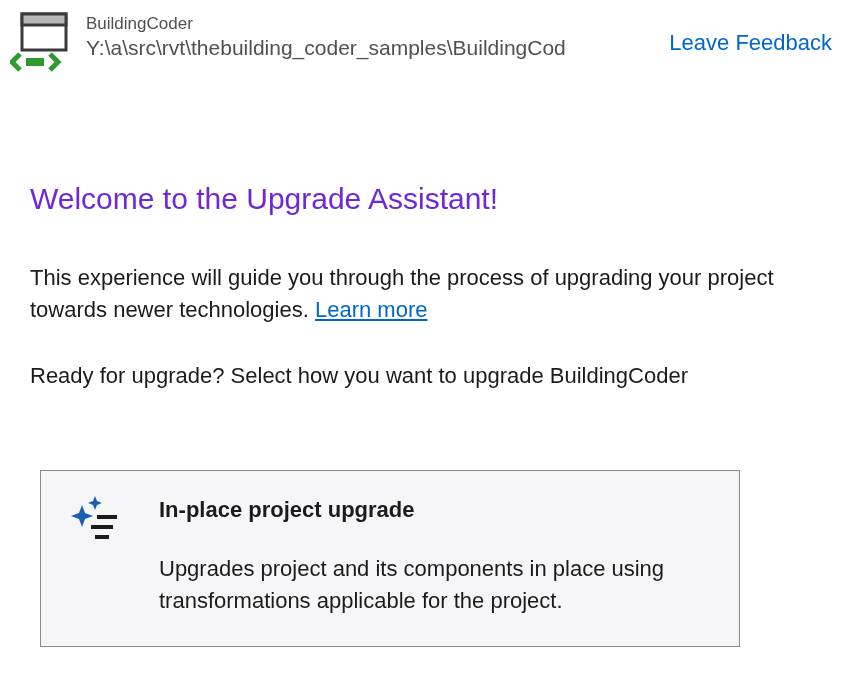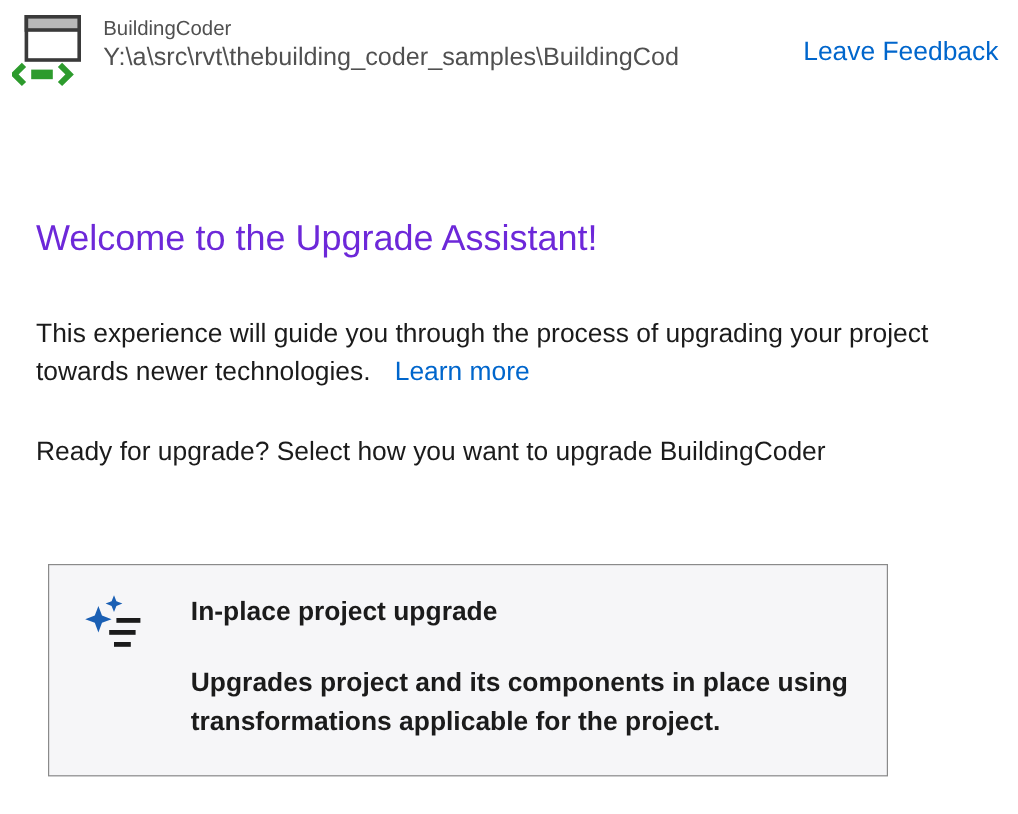--- a/index.html
+++ b/index.html
@@ -67,21 +67,21 @@
     }
     .intro-text {
       font-size: 22px;
       color: #1b1b1b;
       line-height: 1.45;
       font-weight: 400;
     }
     .learn-more {
       color: #0066cc;
       cursor: pointer;
-      margin-left: 14px;
+      text-decoration: underline;
     }
     .ready-text {
       font-size: 22px;
       color: #1b1b1b;
       line-height: 1.45;
       margin-top: 34px;
       font-weight: 400;
     }
     .option-card {
       margin: 78px 30px 0 40px;
@@ -106,21 +106,21 @@
     .card-title {
       font-size: 22px;
       font-weight: 700;
       color: #1b1b1b;
       margin-bottom: 30px;
     }
     .card-desc {
       font-size: 22px;
       color: #1b1b1b;
       line-height: 1.45;
-      font-weight: 700;
+      font-weight: 400;
     }
   </style>
 </head>
 <body>
 
 <div class="header">
   <div class="project-icon">
     <svg width="60" height="60" viewBox="0 0 60 60">
       <rect x="12" y="2" width="44" height="36" fill="#ffffff" stroke="#3a3a3a" stroke-width="3"></rect>
       <rect x="12" y="2" width="44" height="11" fill="#b8b8b8" stroke="#3a3a3a" stroke-width="3"></rect>

